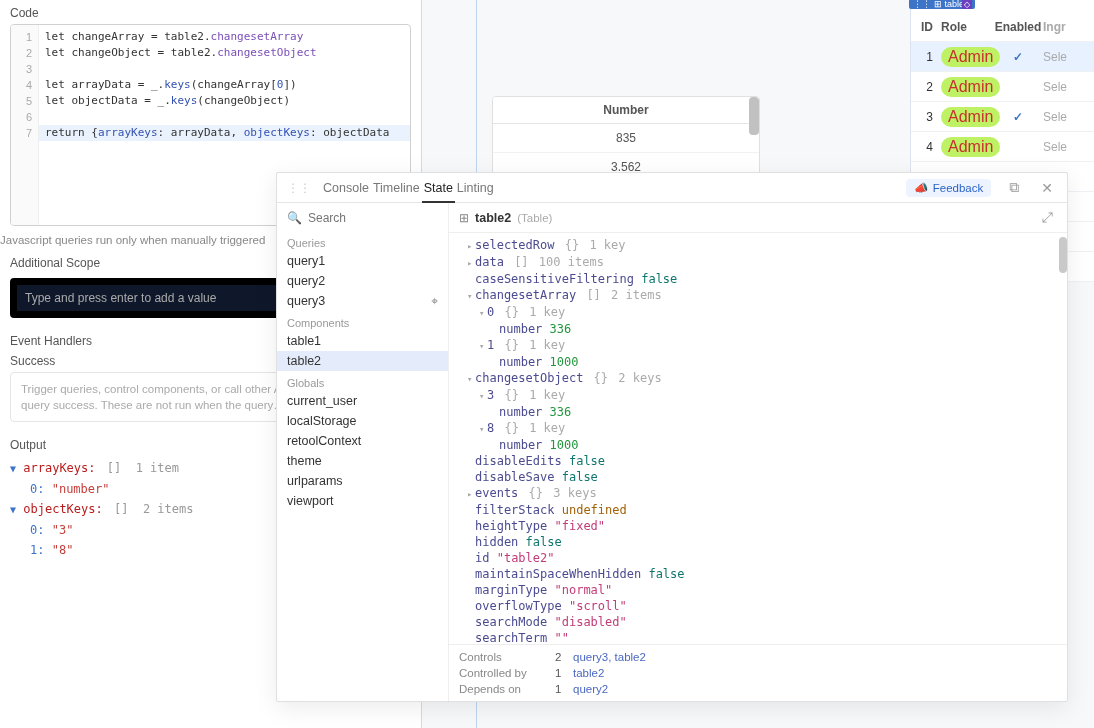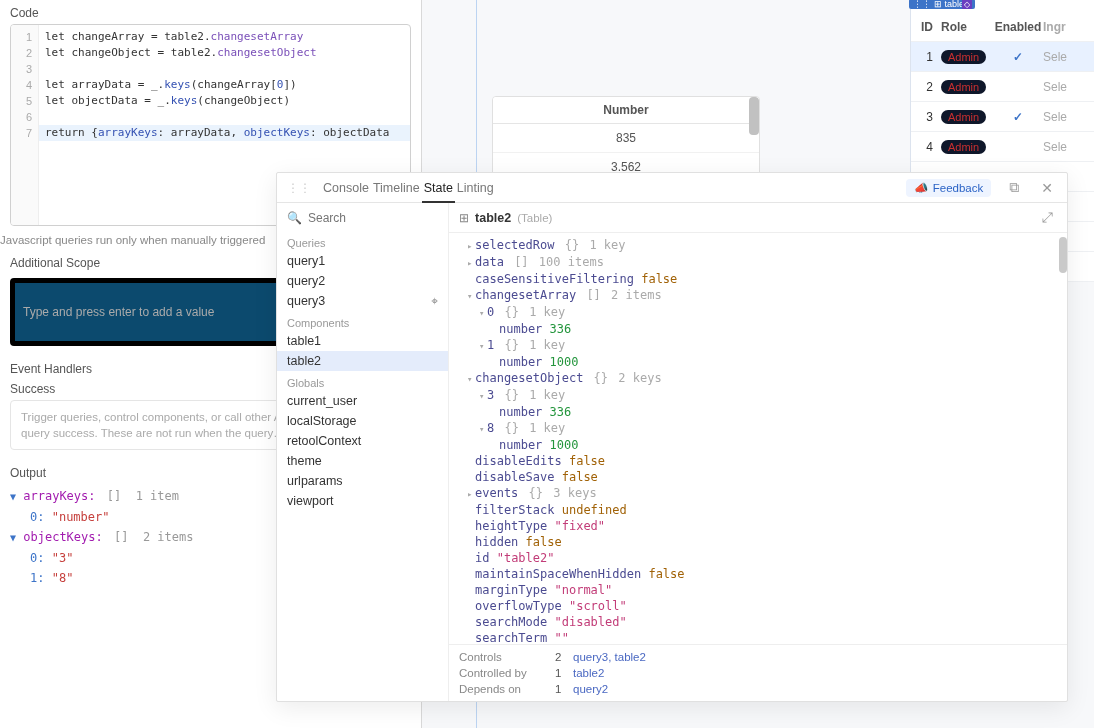--- a/index.html
+++ b/index.html
@@ -70,44 +70,44 @@
 .tok-return { color: #333; }
 
 .hint-text {
   font-size: 11.5px;
   color: #888;
   padding: 8px 0 4px;
 }
 
 .field-input {
   margin: 4px 10px 10px;
-  border: 5px solid #000000;
+  border: 7px solid #000000;
   border-radius: 4px;
-  padding: 22px 8px;
+  padding: 6px 8px;
   color: #aaa;
   font-size: 12px;
-  background: #0c4a6e;
+  background: #0f172a;
 }
 .help-box {
   margin: 4px 10px 10px;
   border: 1px solid #e5e5e5;
   border-radius: 4px;
   padding: 8px 10px;
   color: #aaa;
   font-size: 11.5px;
   line-height: 1.4;
   background: #fff;
 }
 
 .output-block {
   margin: 2px 10px 0;
 }
 .disclosure { color: #3d74c8; font-size: 10px; }
 .out-row { line-height: 20px; }
-.out-key { color: #a21caf; }
+.out-key { color: #b91c1c; }
 .out-type { color: #999; margin-left: 4px; }
 .out-val-str { color: #c6403d; }
 .out-idx { color: #3d74c8; }
 
 
 .canvas {
   position: absolute;
   left: 422px; top: 0; right: 0; bottom: 0;
   background: #f7f8fa;
 }
@@ -186,24 +186,24 @@
   border-bottom: 1px solid #eef0f3;
 }
 .rt-head { font-weight: 600; color: #555; height: 30px; margin-top: 12px; }
 .rt-row  { height: 30px; }
 .rt-row.sel { background: #e8f1ff; }
 .col-id { width: 28px; text-align: right; padding-right: 6px; }
 .col-role { width: 54px; padding-left: 2px; }
 .col-en { width: 50px; text-align: center; }
 .col-ing { flex: 1; color: #aaa; overflow: hidden; white-space: nowrap; }
 .role-pill {
-  background: #0f172a;
+  background: #bef264;
   color: #c92f2f;
   border-radius: 999px;
-  font-size: 11px;
+  font-size: 16px;
   padding: 1px 7px;
   display: inline-block;
   text-align: right;
 }
 .checkmark { color: #3d74c8; font-weight: 700; }
 
 
 .devtool {
   position: absolute;
   left: 276px; top: 172px;
@@ -315,21 +315,21 @@
 .inspector-inner { padding: 4px 4px 4px 10px; }
 .inspector .scrollbar {
   position: absolute; right: 0; top: 4px; width: 8px; height: 36px;
   background: #c9c9c9; border-radius: 4px;
 }
 .kv { white-space: nowrap; }
 .kv .caret { color: #aaa; display: inline-block; width: 8px; font-size: 9px;}
 .kv .k { color: #4b4b91; }
 .kv .sym { color: #aaa; margin: 0 3px; }
 .kv .hint { color: #aaa; }
-.kv .v-bool-f { color: #a16207; }
+.kv .v-bool-f { color: #0f766e; }
 .kv .v-num { color: #23953c; }
 .kv .v-str { color: #c23c78; }
 .kv .v-undef { color: #a16207; }
 .indent1 { padding-left: 8px; }
 .indent2 { padding-left: 20px; }
 .indent3 { padding-left: 32px; }
 
 .dev-foot {
   border-top: 1px solid #eee;
   padding: 6px 10px;

